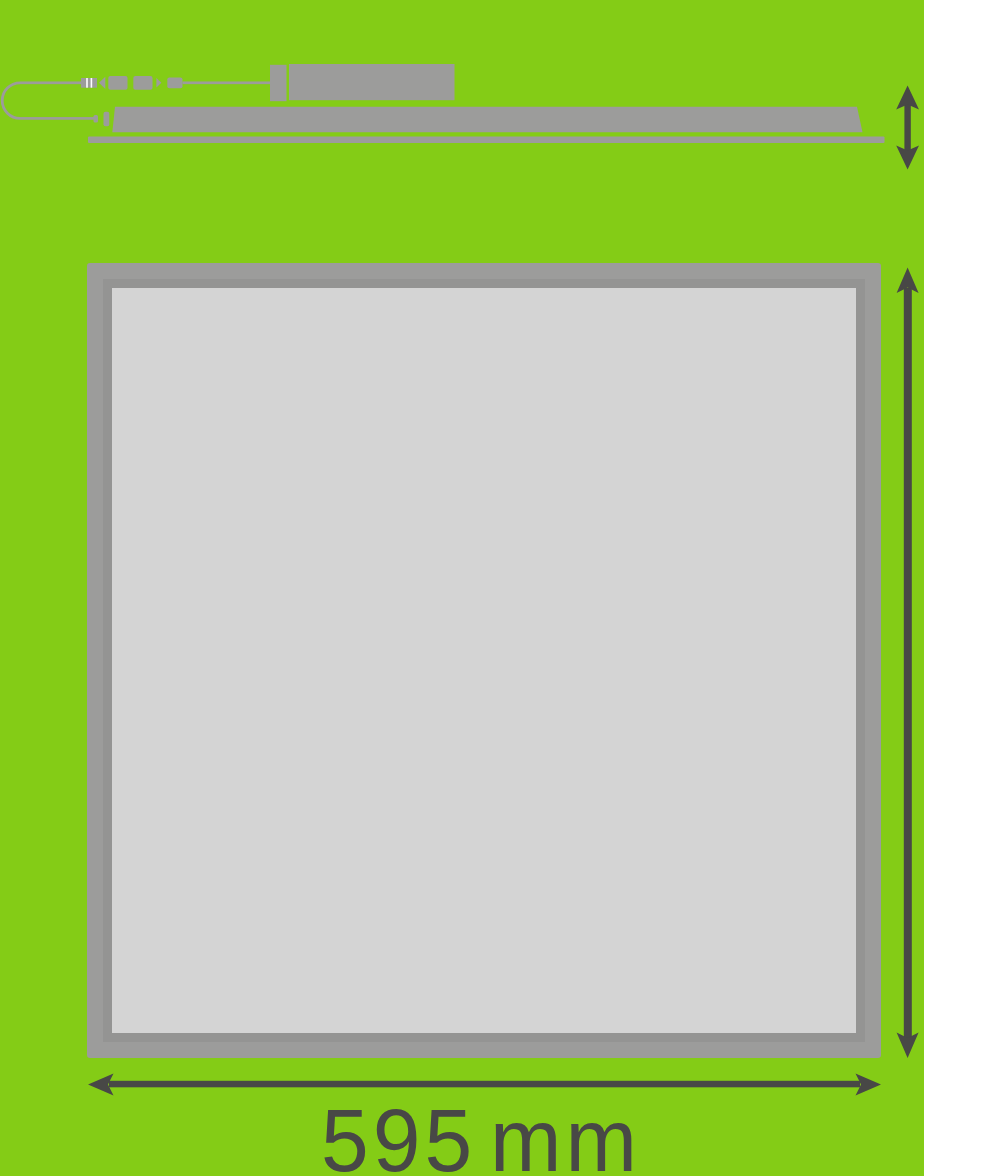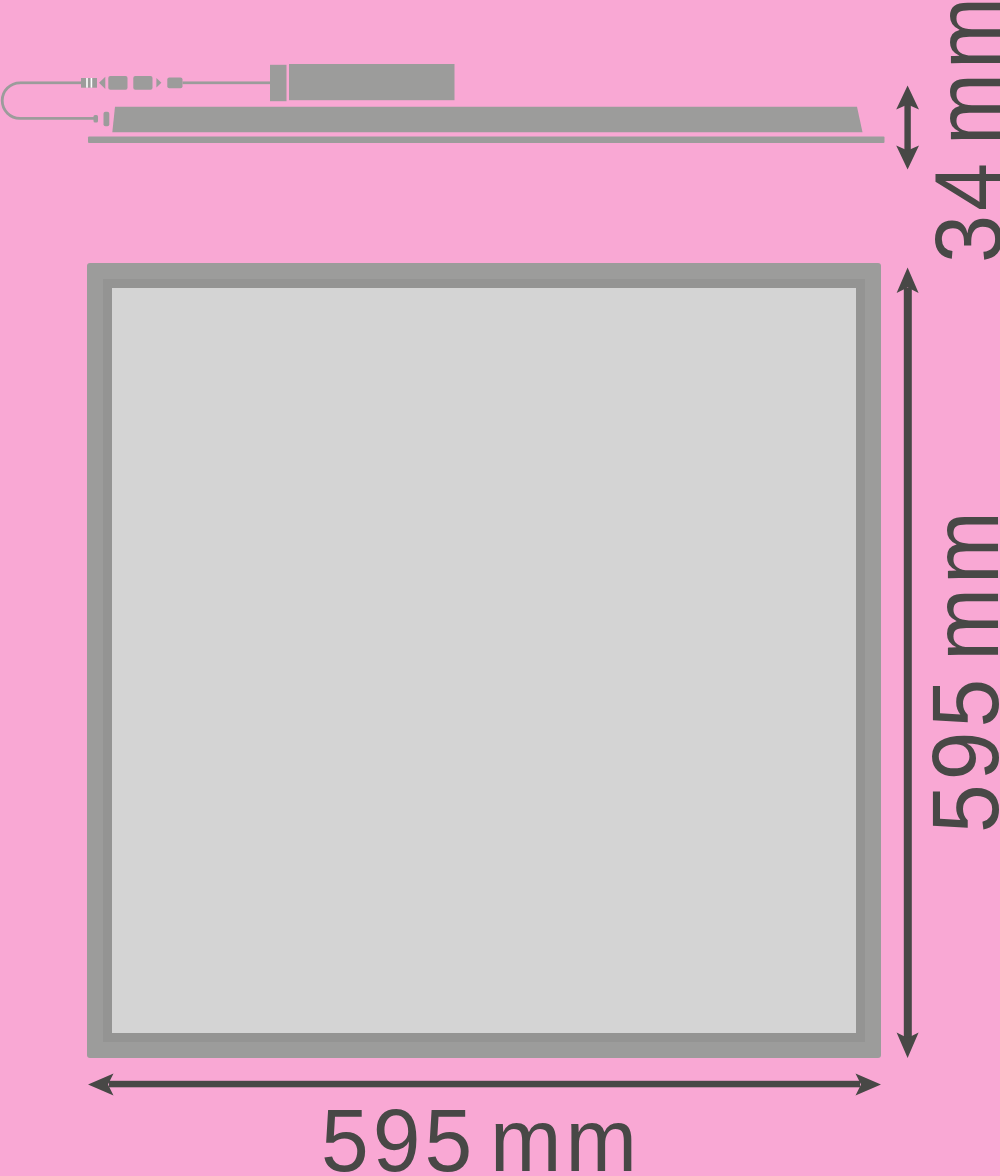--- a/index.html
+++ b/index.html
@@ -1,16 +1,16 @@
 <!DOCTYPE html>
 <html><head>
 <meta charset="utf-8">
 <style>
   html,body{margin:0;padding:0;background:#ffffff;}
-  #page{position:relative;width:1000px;height:1176px;background:#f9a8d4;overflow:hidden;}
+  #page{position:relative;width:924px;height:1176px;background:#84cc16;overflow:hidden;}
   svg{position:absolute;left:0;top:0;}
 </style>
 </head>
 <body>
 <div id="page">
 <svg width="1000" height="1176" viewBox="0 0 1000 1176" xmlns="http://www.w3.org/2000/svg">
 
   <path d="M 20 82.8 A 17.8 17.8 0 1 0 20 118.4" fill="none" stroke="#9c9c9b" stroke-width="2.8"></path>
 
   <rect x="20" y="81.45" width="62" height="2.7" fill="#9c9c9b"></rect>

